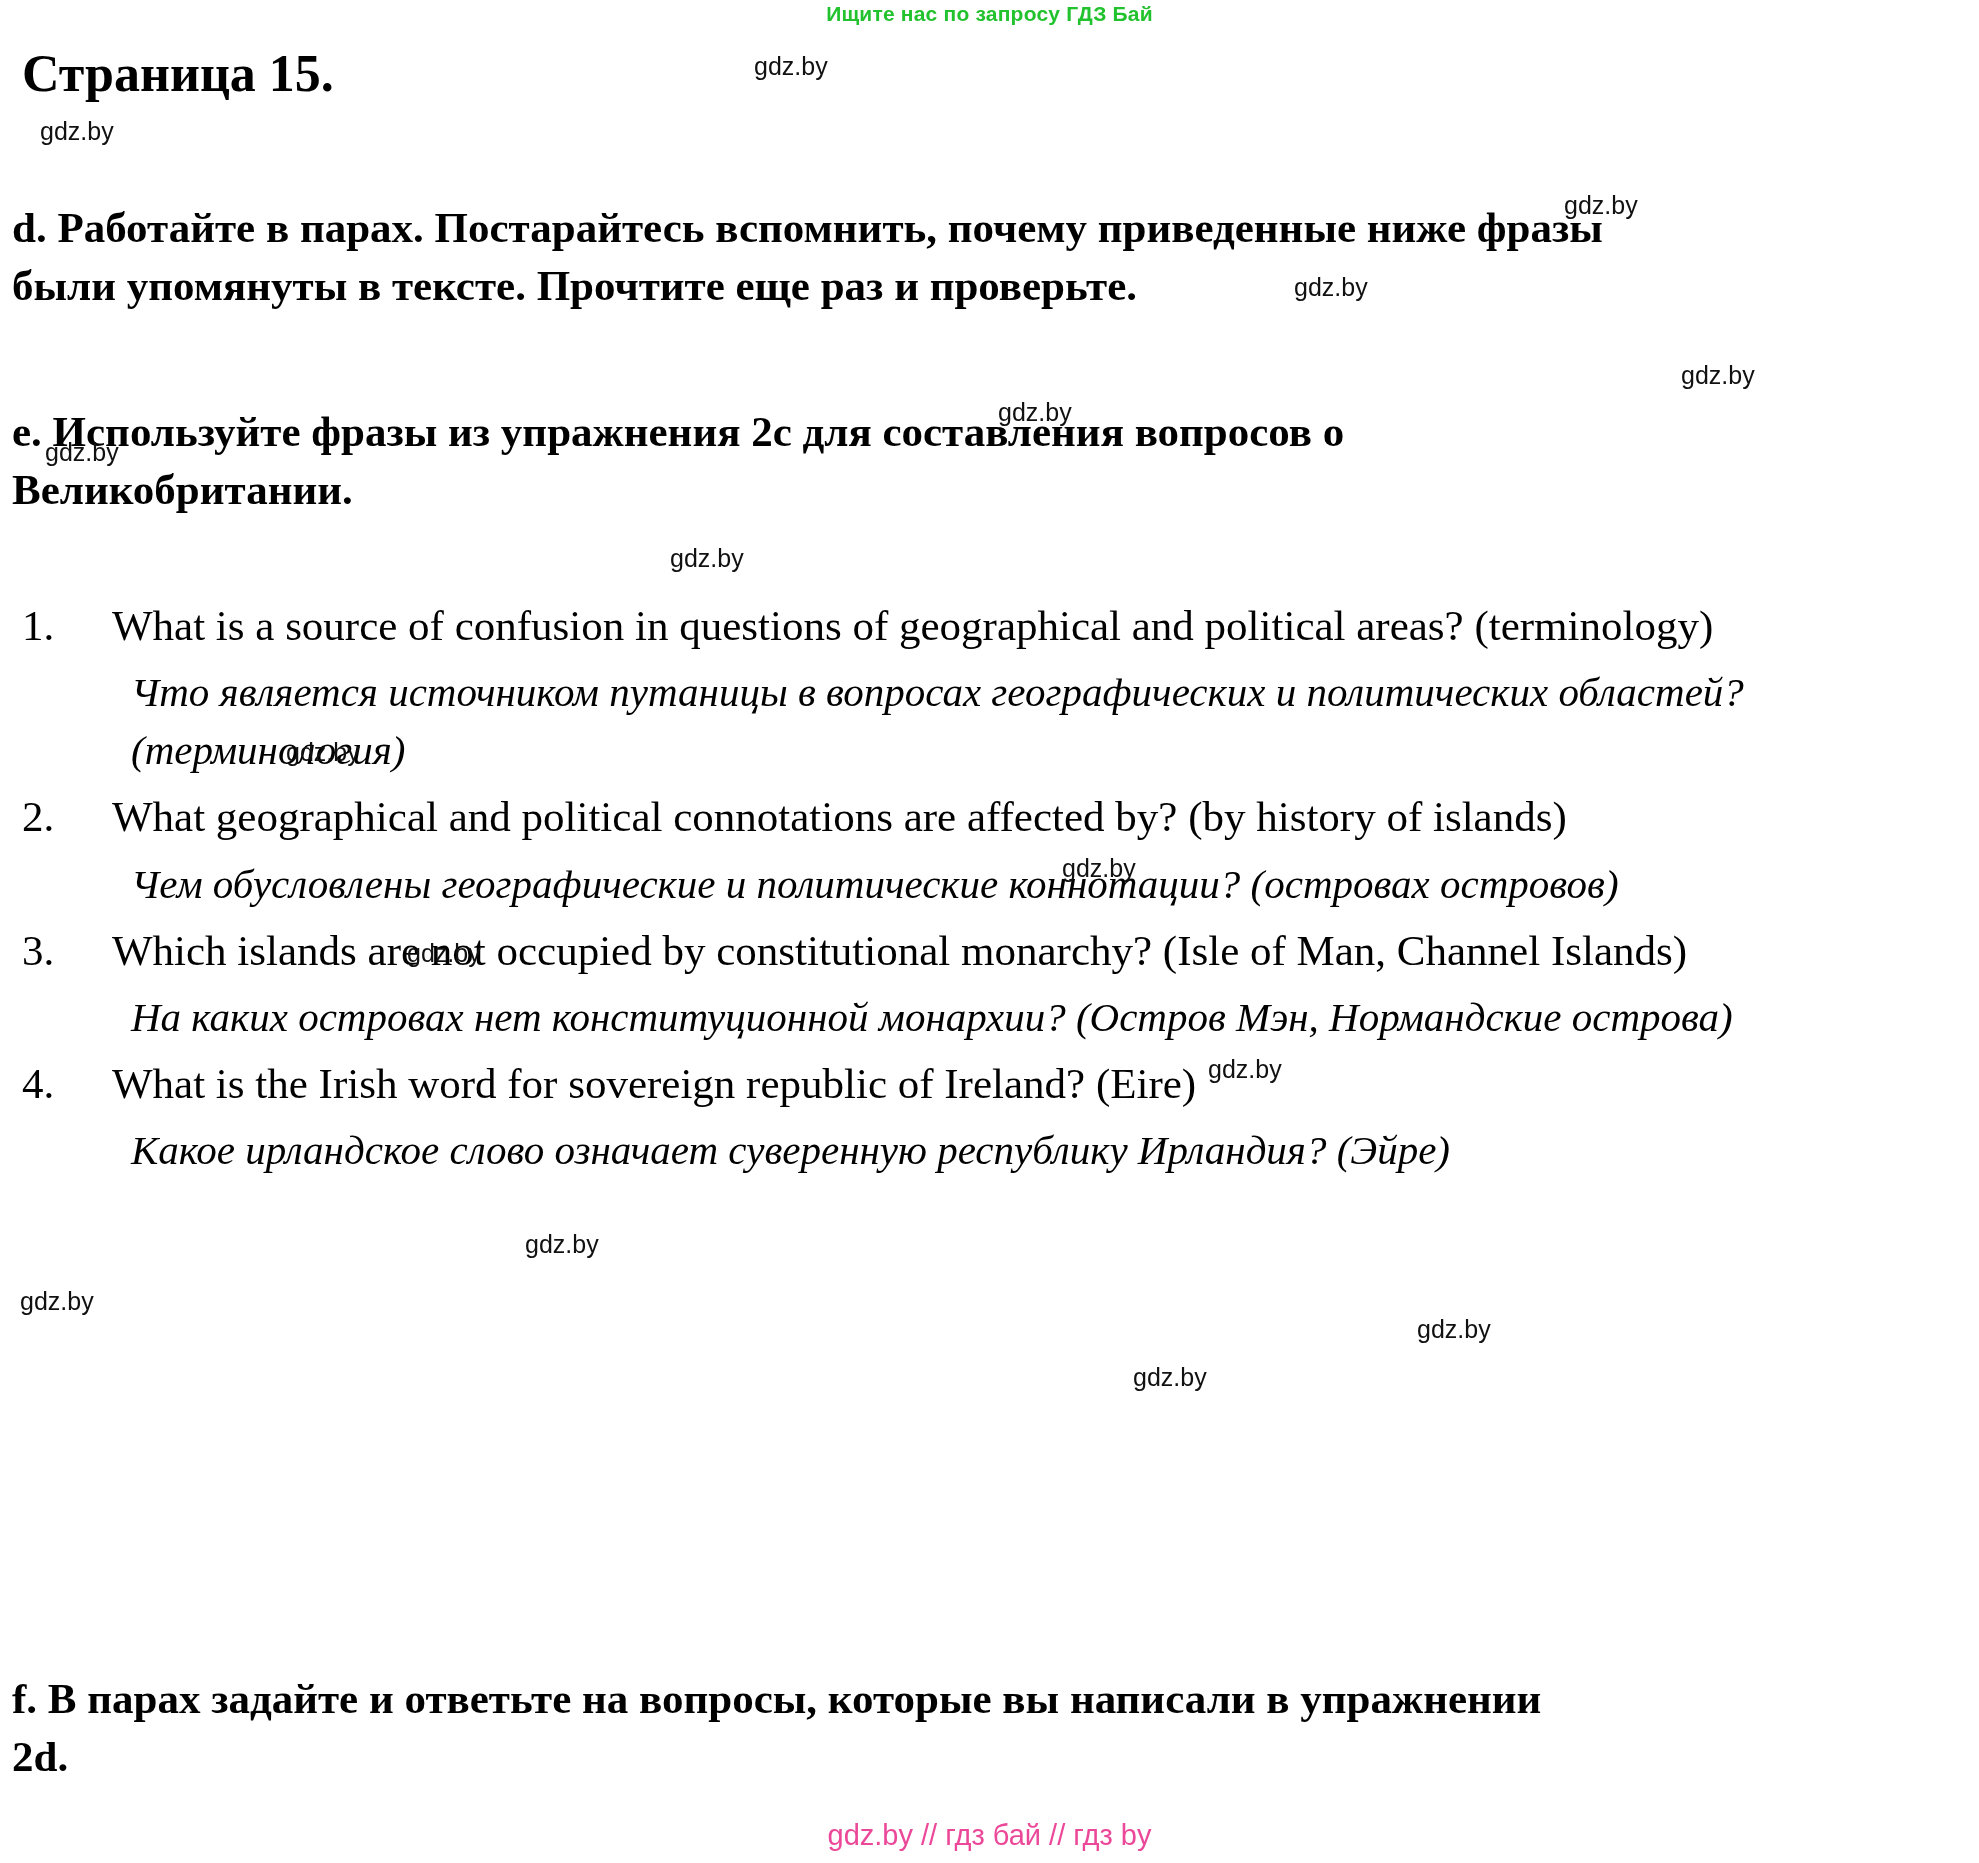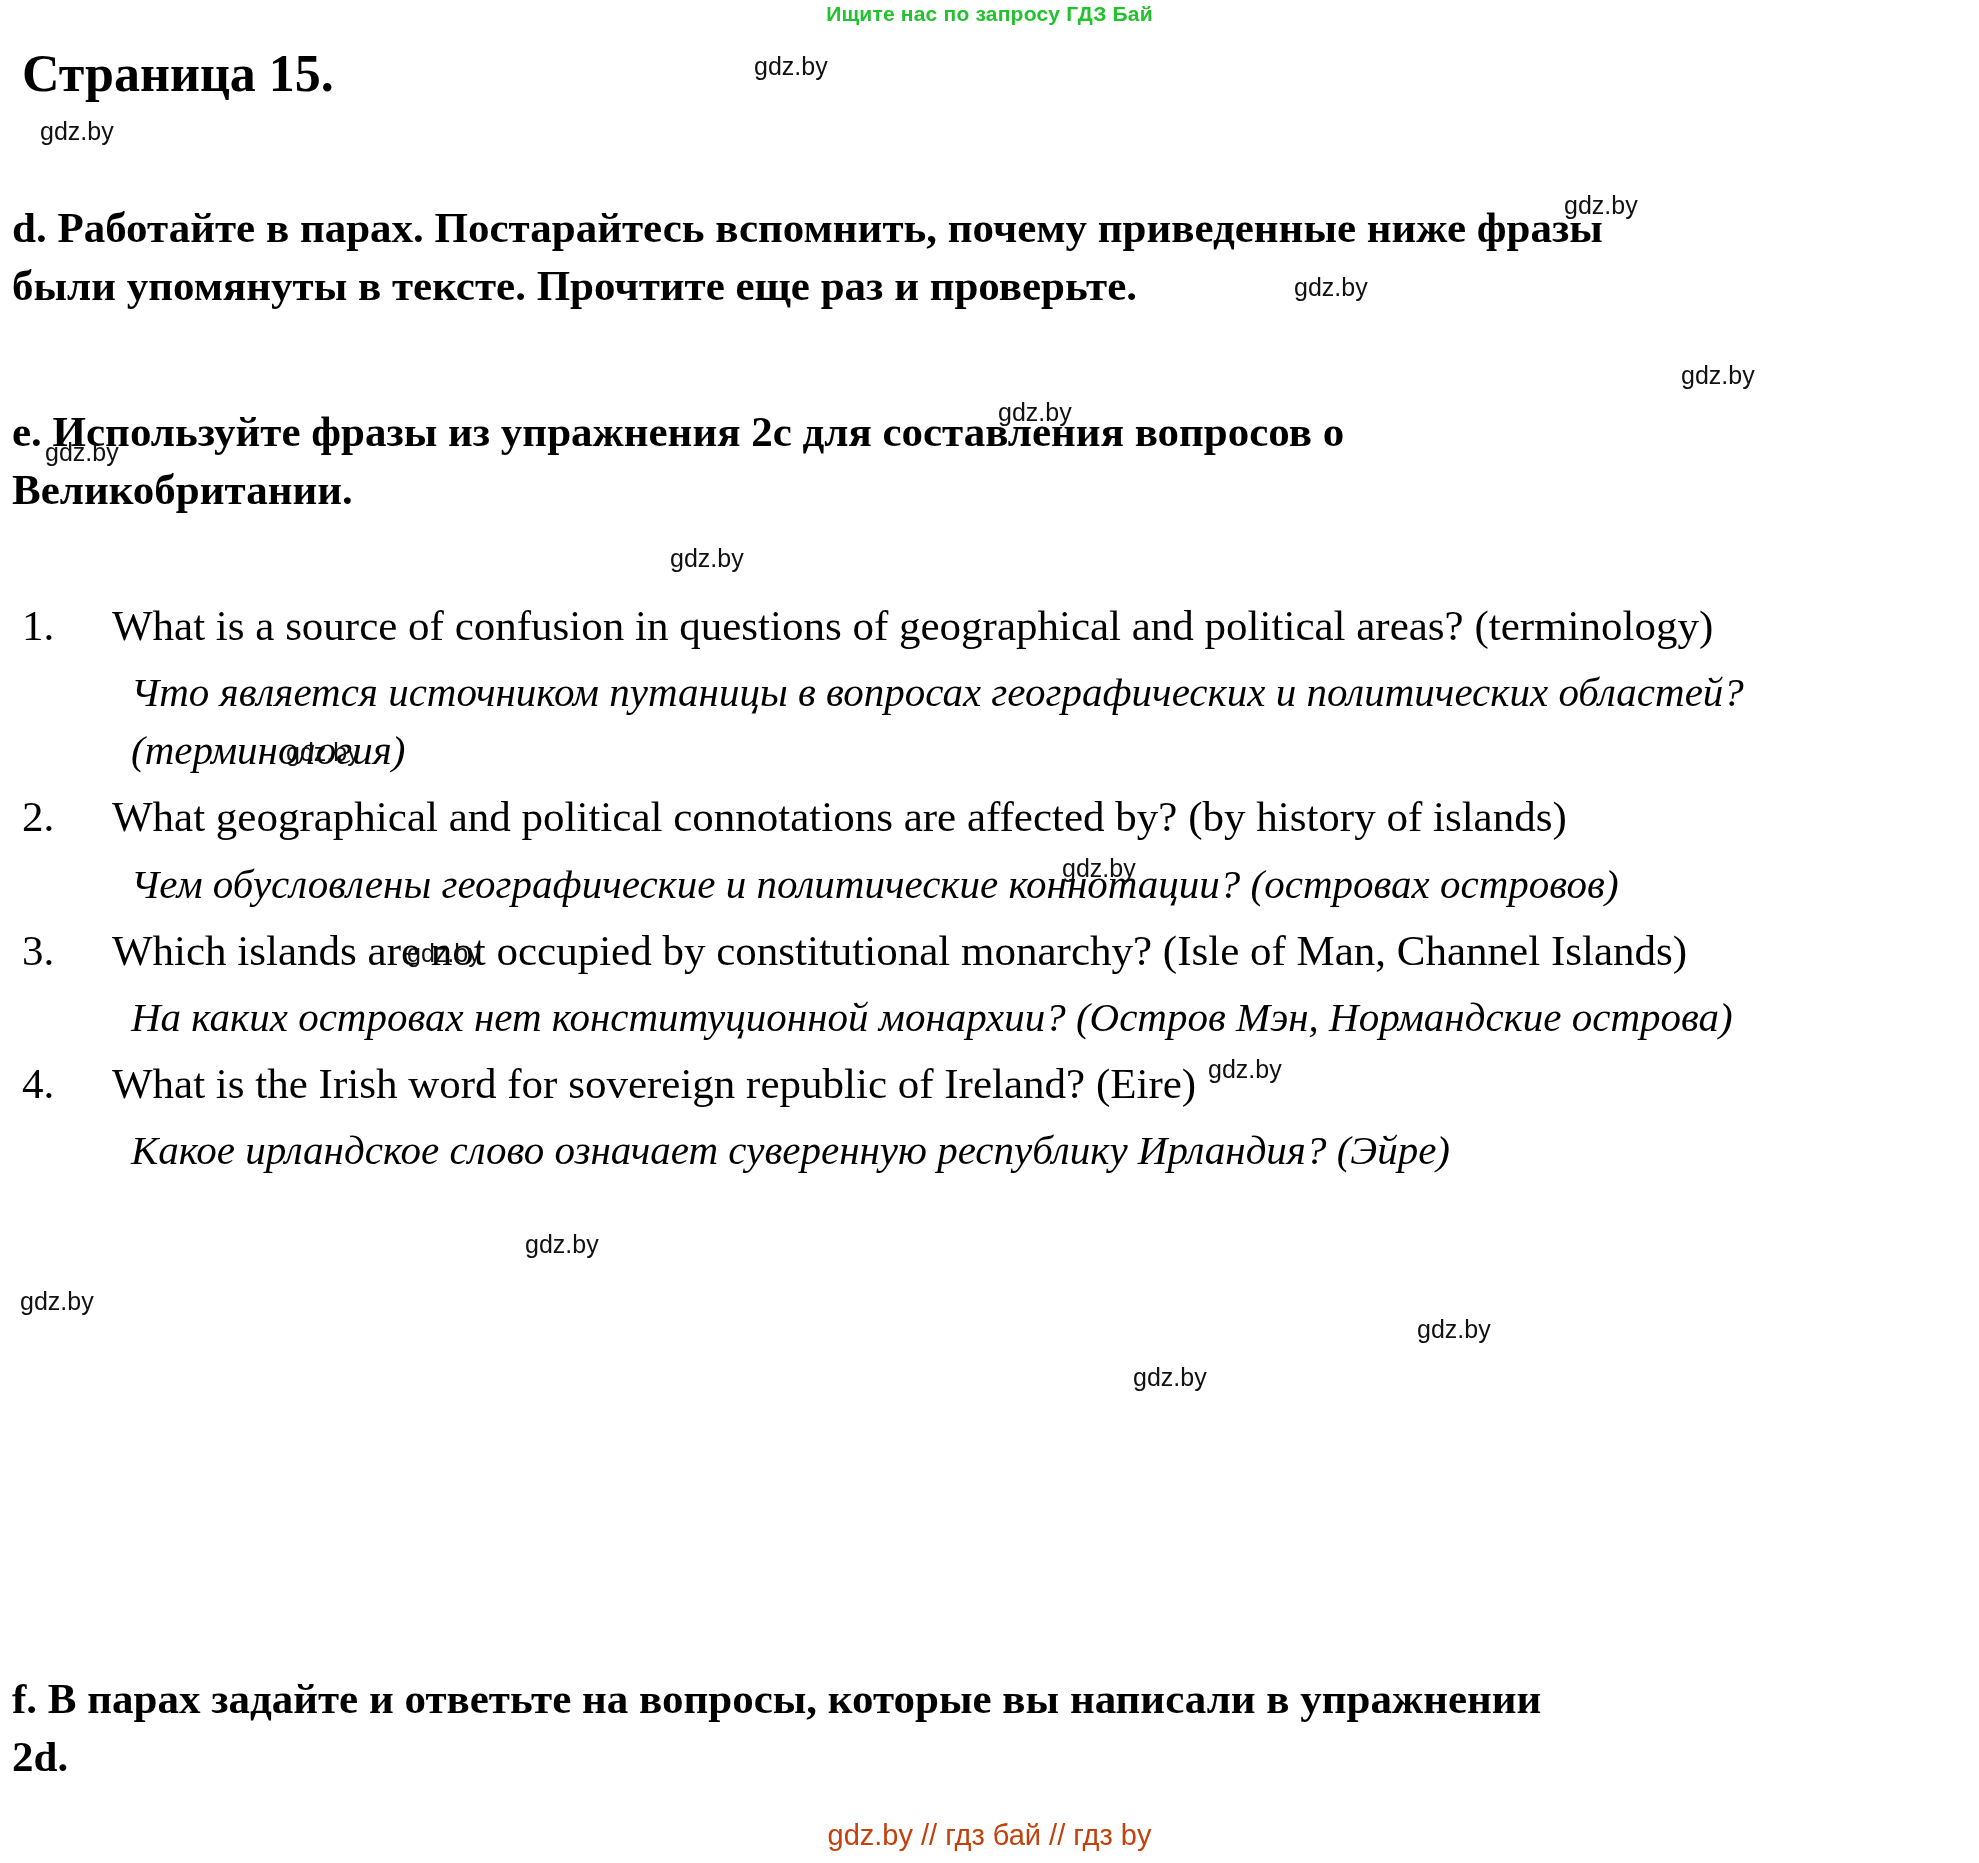--- a/index.html
+++ b/index.html
@@ -173,14 +173,14 @@
       <span class="watermark" style="left: 407px; top: 939px;">gdz.by</span>
       <span class="watermark" style="left: 1208px; top: 1055px;">gdz.by</span>
       <span class="watermark" style="left: 525px; top: 1230px;">gdz.by</span>
       <span class="watermark" style="left: 20px; top: 1287px;">gdz.by</span>
       <span class="watermark" style="left: 1417px; top: 1315px;">gdz.by</span>
       <span class="watermark" style="left: 1133px; top: 1363px;">gdz.by</span>
     </div>
 
 </div>
 
-<div id="site-footer" style="color: #c2410c;">gdz.by  //  гдз бай  //  гдз by</div>
+<div id="site-footer" style="color: #ec4899;">gdz.by  //  гдз бай  //  гдз by</div>
 
 
 </body></html>

